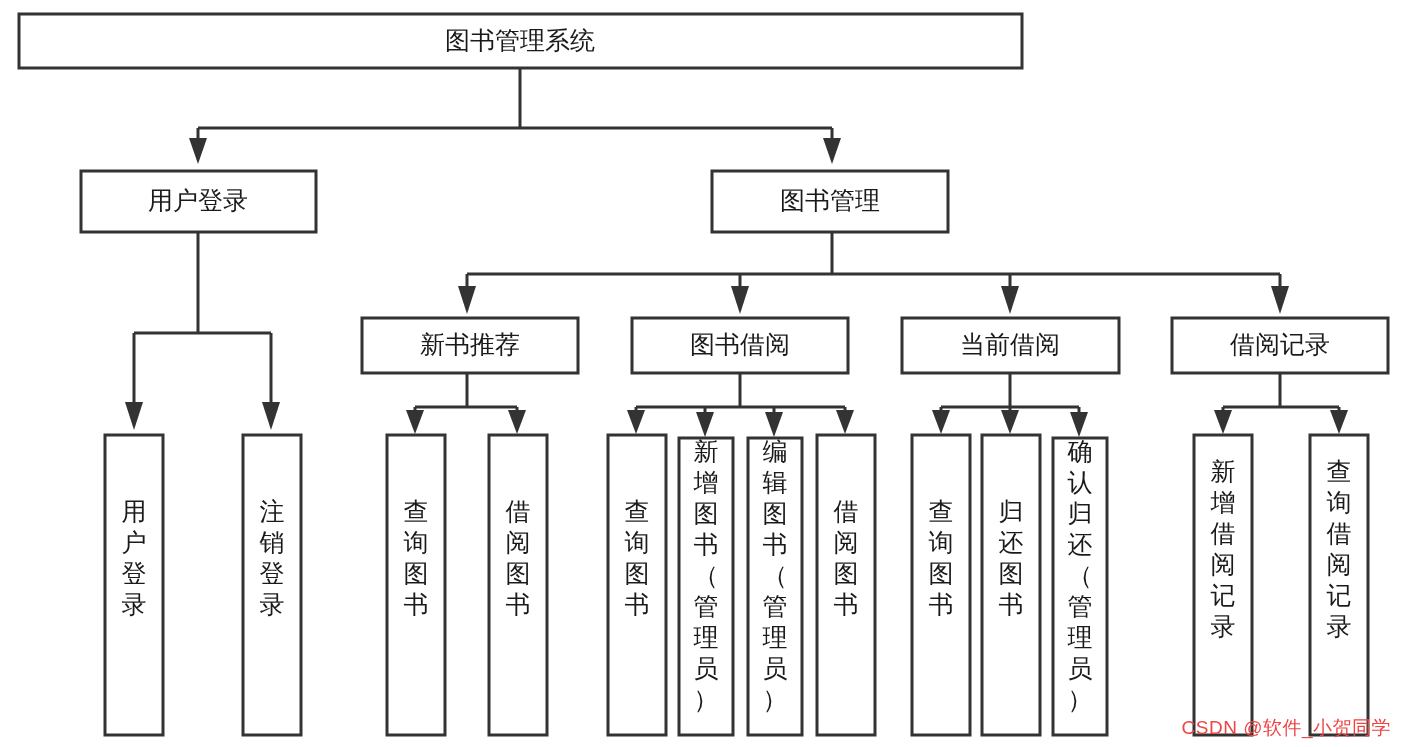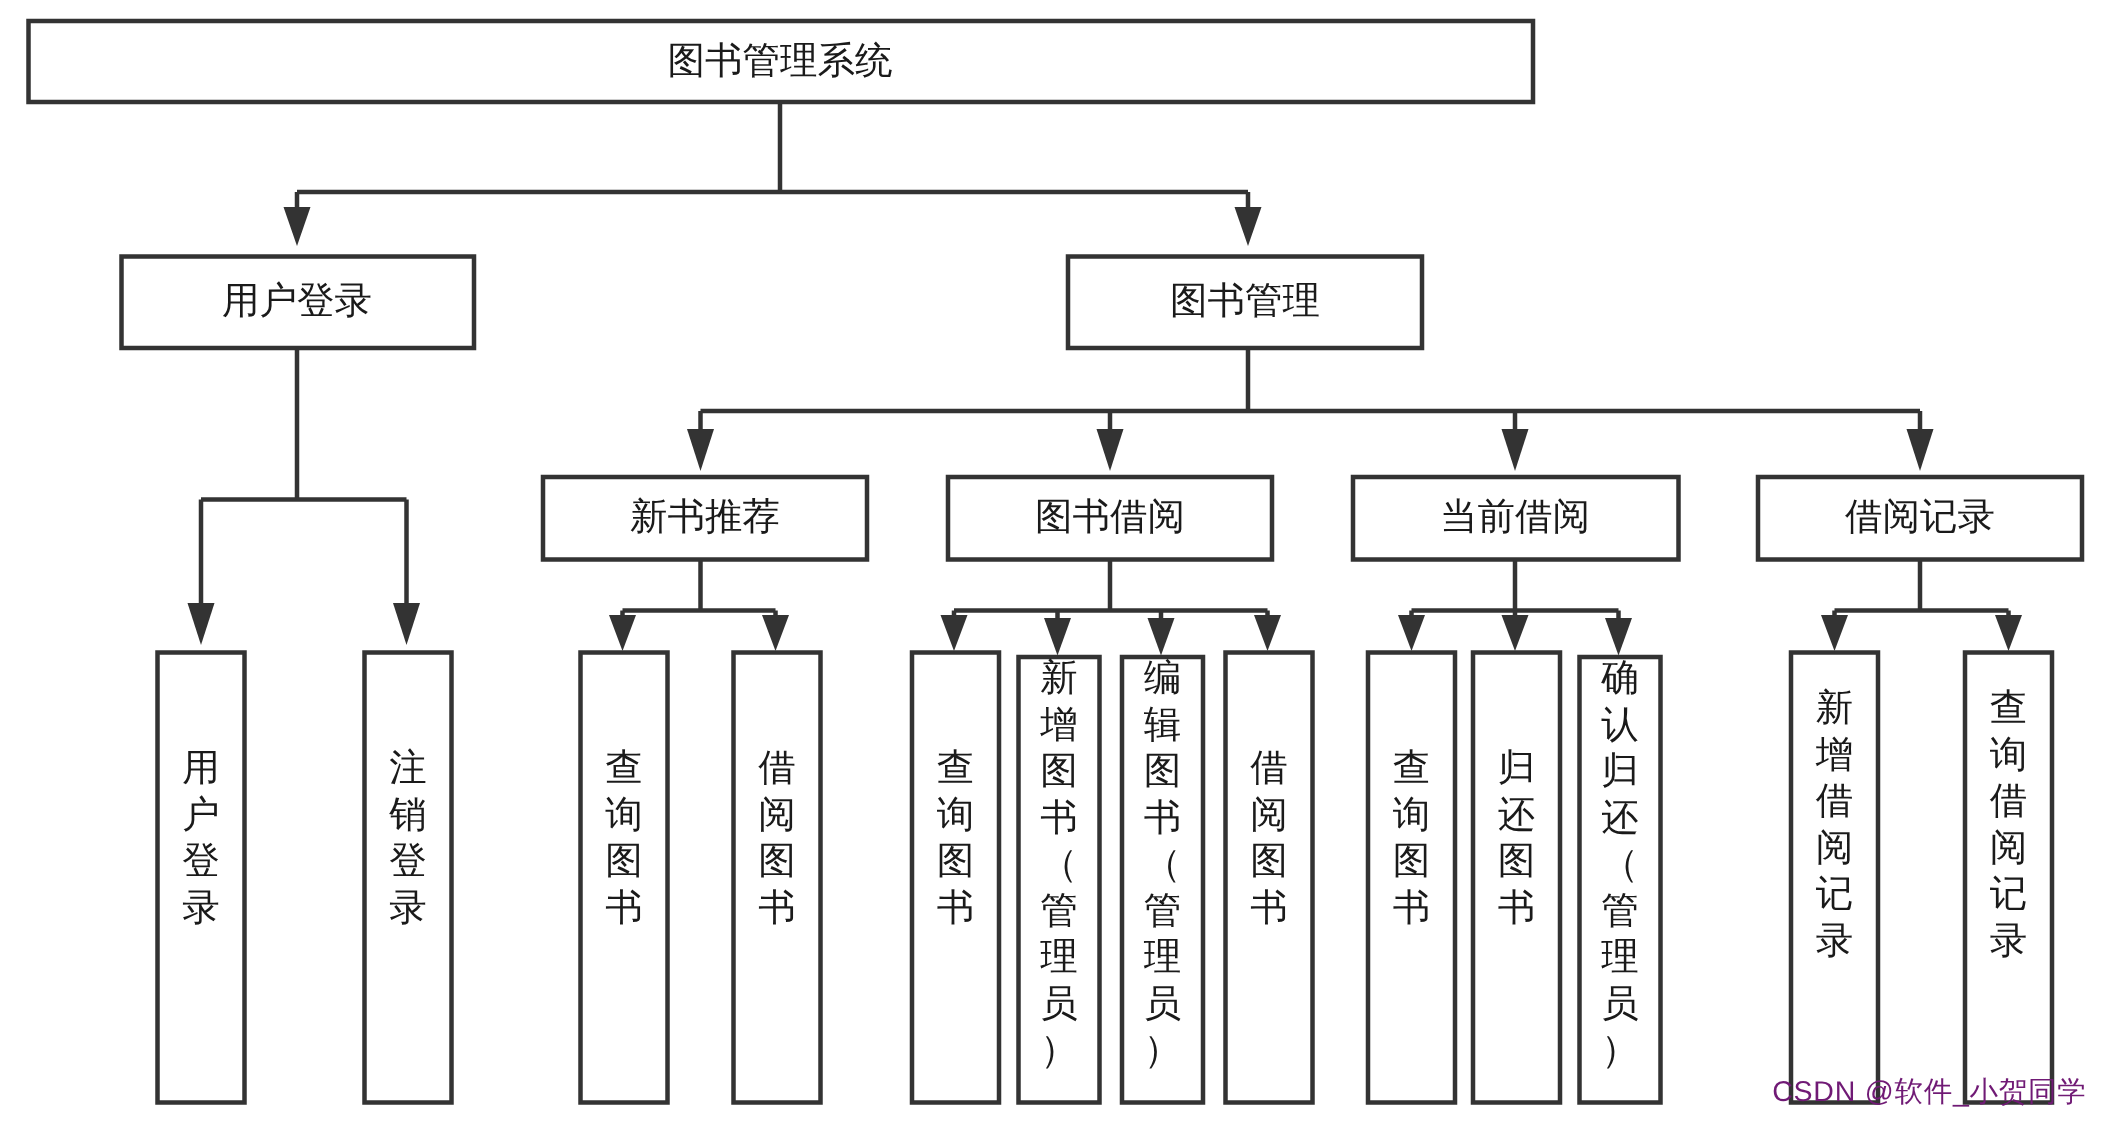--- a/index.html
+++ b/index.html
@@ -52,21 +52,21 @@
     font-family: "Liberation Sans", "DejaVu Sans", sans-serif;
     font-size: 25px;
     text-anchor: middle;
   }
   .watermark {
     position: absolute;
     right: 14px;
     bottom: 6px;
     font-family: "Liberation Sans", "DejaVu Sans", sans-serif;
     font-size: 19px;
-    color: #701a75;
+    color: #ef4444;
     letter-spacing: 0.5px;
     white-space: nowrap;
     pointer-events: none;
   }
 </style>
 </head>
 <body>
 
 <div id="diagram-root">
 

